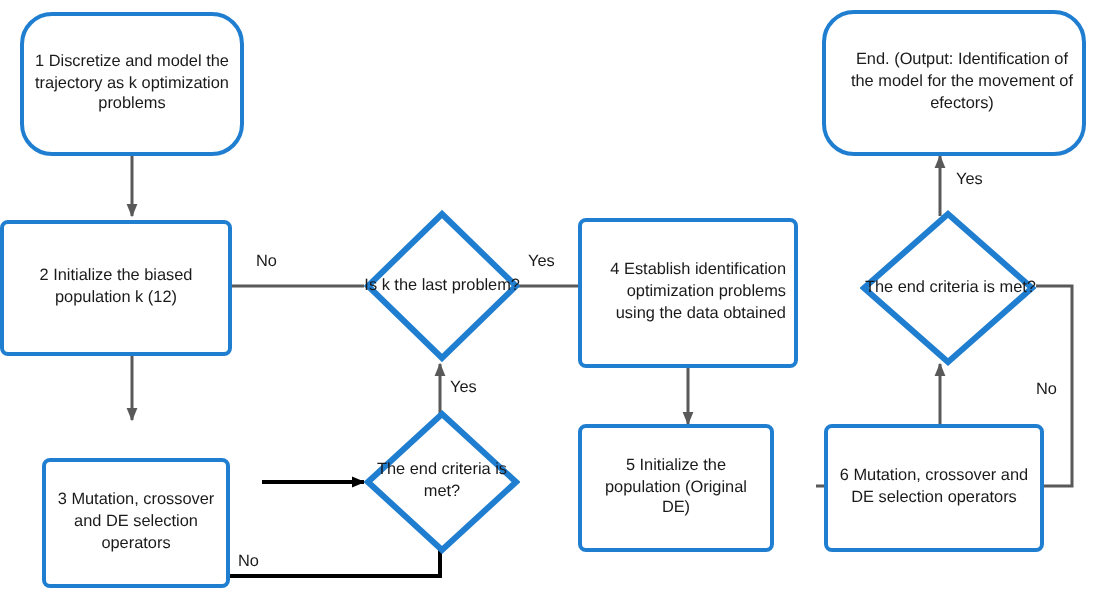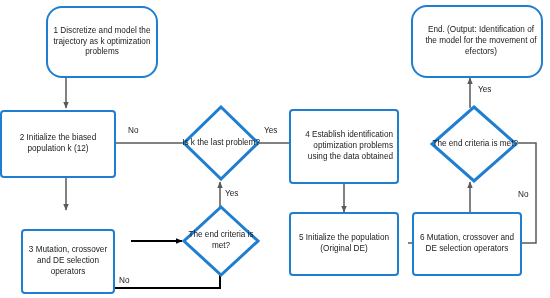--- a/index.html
+++ b/index.html
@@ -46,21 +46,21 @@
       <path d="M470,212 L470,182" marker-end="url(#ar)"></path>
       <path d="M470,108 L470,78" marker-end="url(#ar)"></path>
       <path d="M518,143 L536,143 L536,243 L500,243" marker-end="url(#ar)"></path>
     </g>
     <g fill="none" stroke="#000000" stroke-width="2">
       <path d="M131,241 L182,241" marker-end="url(#arb)"></path>
       <path d="M220,272 L220,288 L66,288 L66,276" marker-end="url(#arb)"></path>
     </g>
   </svg>
 
-  <div class="node term" style="left:10px;top:6px;width:112px;height:72px;margin-left:36px;">
+  <div class="node term" style="left:10px;top:6px;width:112px;height:72px;">
     <span>1 Discretize and model the trajectory as k optimization problems</span>
   </div>
 
   <div class="node rect" style="left:0;top:110px;width:116px;height:68px;">
     <span>2 Initialize the biased population k (12)</span>
   </div>
 
   <div class="node rect" style="left:21px;top:211px;width:94px;height:65px;margin-top:18px;">
     <span>3 Mutation, crossover and DE selection operators</span>
   </div>
@@ -76,21 +76,21 @@
     <polygon points="39,2 76,36 39,70 2,36" fill="#ffffff" stroke="#1f7ed0" stroke-width="3"></polygon>
   </svg>
   <div class="dialabel" style="left:182px;top:205px;width:78px;height:72px;">
     <span>The end criteria is met?</span>
   </div>
 
   <div class="node rect" style="left:289px;top:109px;width:110px;height:75px;text-align:right;">
     <span>4 Establish identification optimization problems using the data obtained</span>
   </div>
 
-  <div class="node rect" style="left:289px;top:212px;width:110px;height:64px;">
+  <div class="node rect" style="left:289px;top:212px;width:98px;height:64px;">
     <span>5 Initialize the population (Original DE)</span>
   </div>
 
   <div class="node rect" style="left:412px;top:212px;width:110px;height:64px;">
     <span>6 Mutation, crossover and DE selection operators</span>
   </div>
 
   <svg style="position:absolute;left:430px;top:105px;width:88px;height:78px;" viewBox="0 0 88 78" xmlns="http://www.w3.org/2000/svg">
     <polygon points="44,2 86,39 44,76 2,39" fill="#ffffff" stroke="#1f7ed0" stroke-width="3"></polygon>
   </svg>

